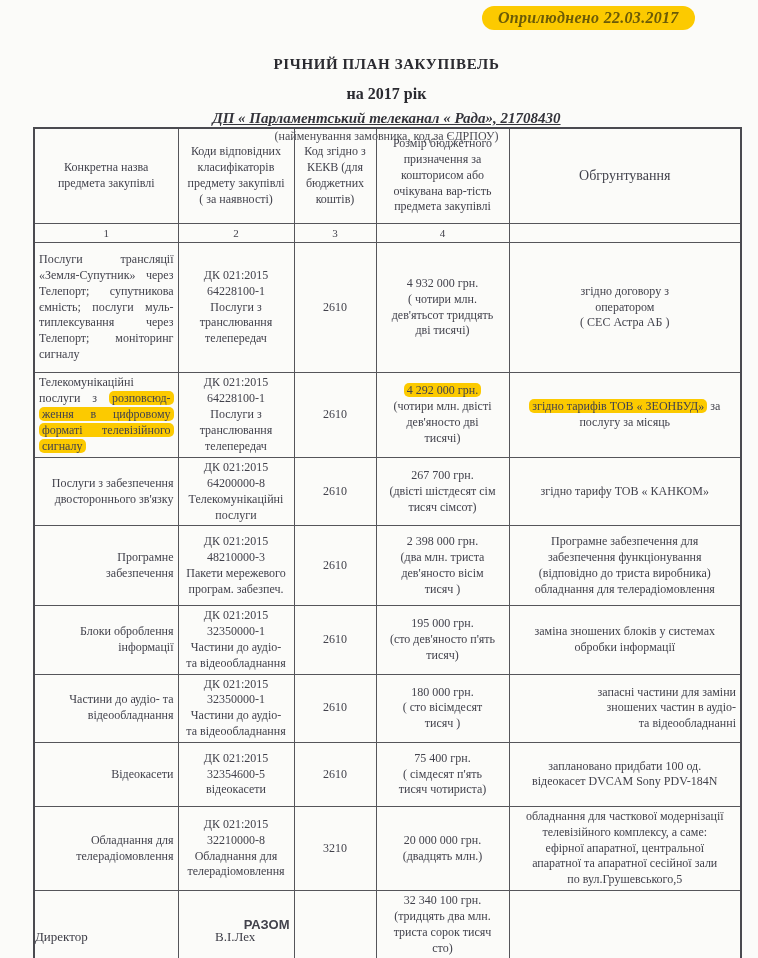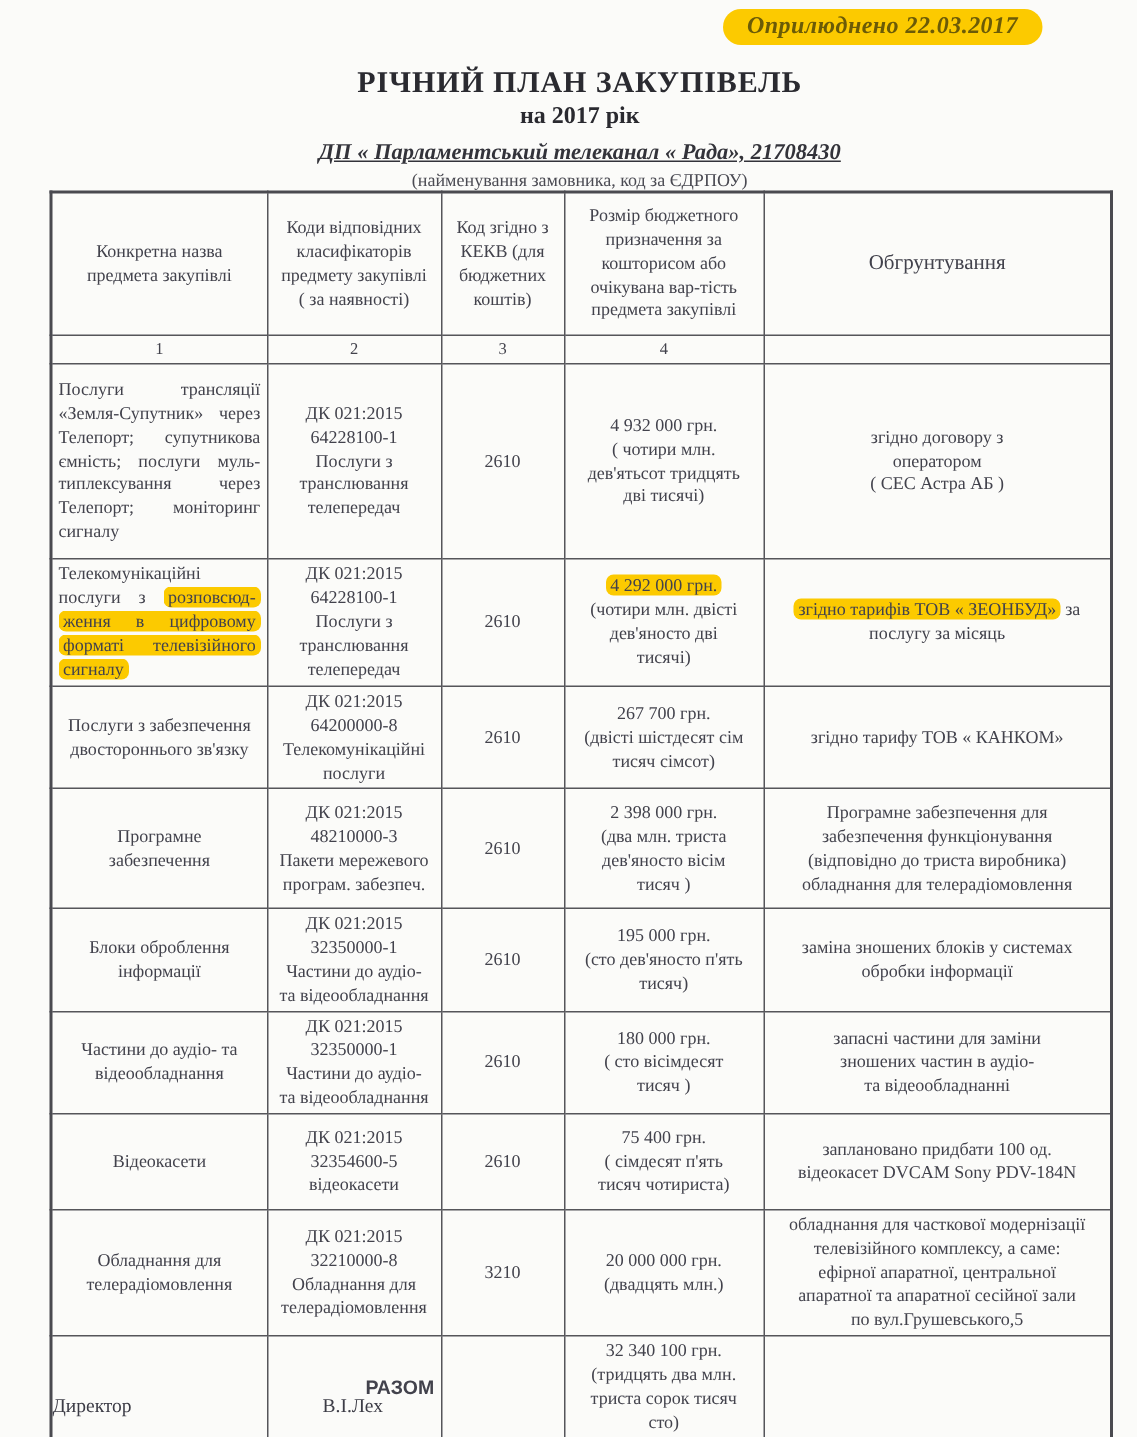--- a/index.html
+++ b/index.html
@@ -15,21 +15,21 @@
     position:absolute;left:482px;top:6px;
     background:#fcca00;
     border-radius:14px;
     padding:3px 16px;
     font-size:16px;font-weight:bold;font-style:italic;
     color:#6b5b07;
     letter-spacing:.3px;
     white-space:nowrap;
   }
   .doc-head{position:absolute;left:33px;top:44px;width:707px;text-align:center;color:#2a2a30;}
-  .doc-title{font-size:20px;font-weight:bold;letter-spacing:.6px;margin:0;}
+  .doc-title{font-size:15px;font-weight:bold;letter-spacing:.6px;margin:12px;}
   .doc-year{font-size:16px;font-weight:bold;margin:2px 0 4px 0;}
   .doc-customer{
     font-size:15px;font-weight:bold;font-style:italic;
     text-decoration:underline;
     margin:7px 0 0 0;color:#33333a;
   }
   .doc-note{font-size:12px;margin:2px 0 0 0;color:#4a4a52;}
   table.plan{
     position:absolute;left:33px;top:127px;
     width:707px;
@@ -43,21 +43,21 @@
     vertical-align:middle;
     line-height:1.32;
     overflow:hidden;
   }
   table.plan{border:2px solid #4a4a50;}
   .hdr td{text-align:center;font-size:12px;line-height:1.35;}
   .hdr td.big{font-size:14px;margin-left:28px;}
   .nums td{text-align:center;font-size:11px;padding:0;}
   .pre{white-space:pre-line;}
   .cc{text-align:center;}
-  .cl{text-align:center;}
+  .cl{text-align:right;}
   .just{text-align:justify;text-align-last:left;vertical-align:top;line-height:1.42;}
   .hl{
     background:#fcca00;
     border-radius:5px;
     padding:0 3px;
     box-decoration-break:clone;
     -webkit-box-decoration-break:clone;
   }
   tr.h95{height:95px;} tr.h16{height:16px;}
   tr.h130{height:130px;padding-left:25px;} tr.h85{height:85px;} tr.h60{height:60px;}

